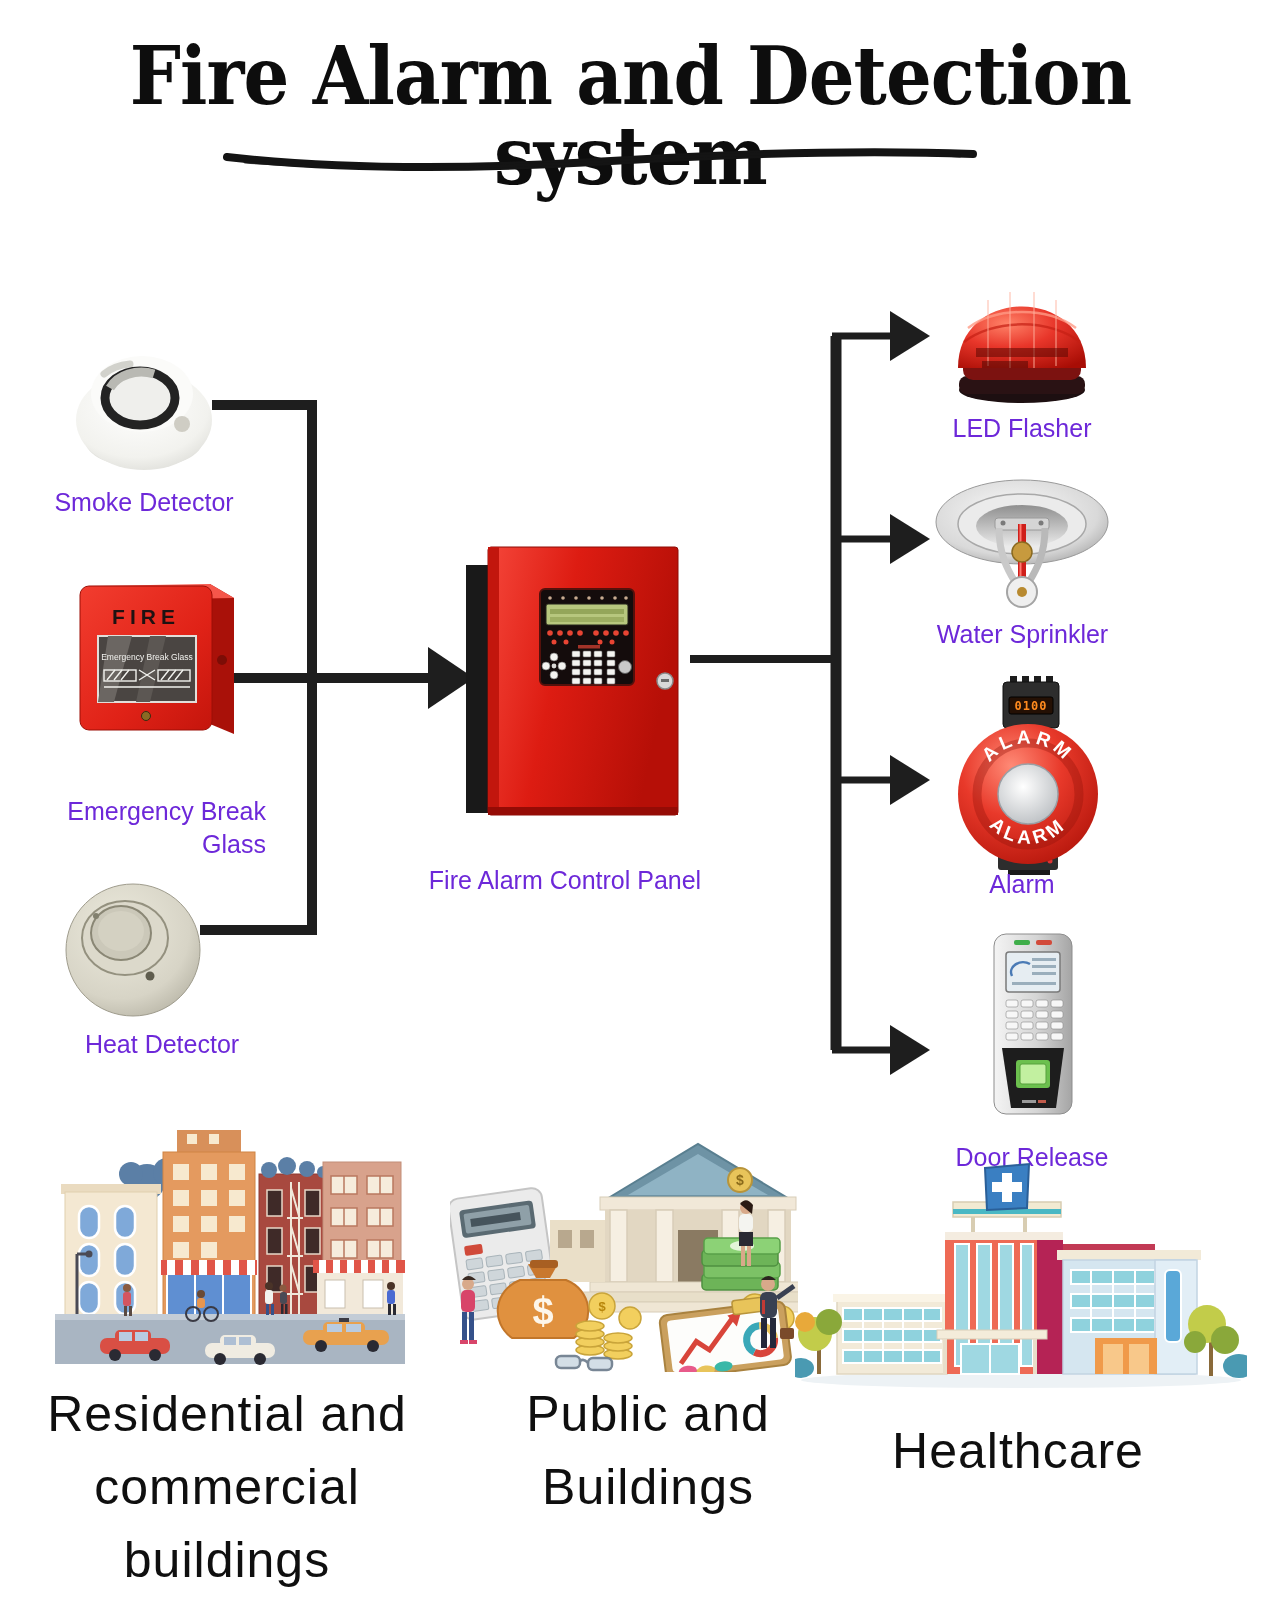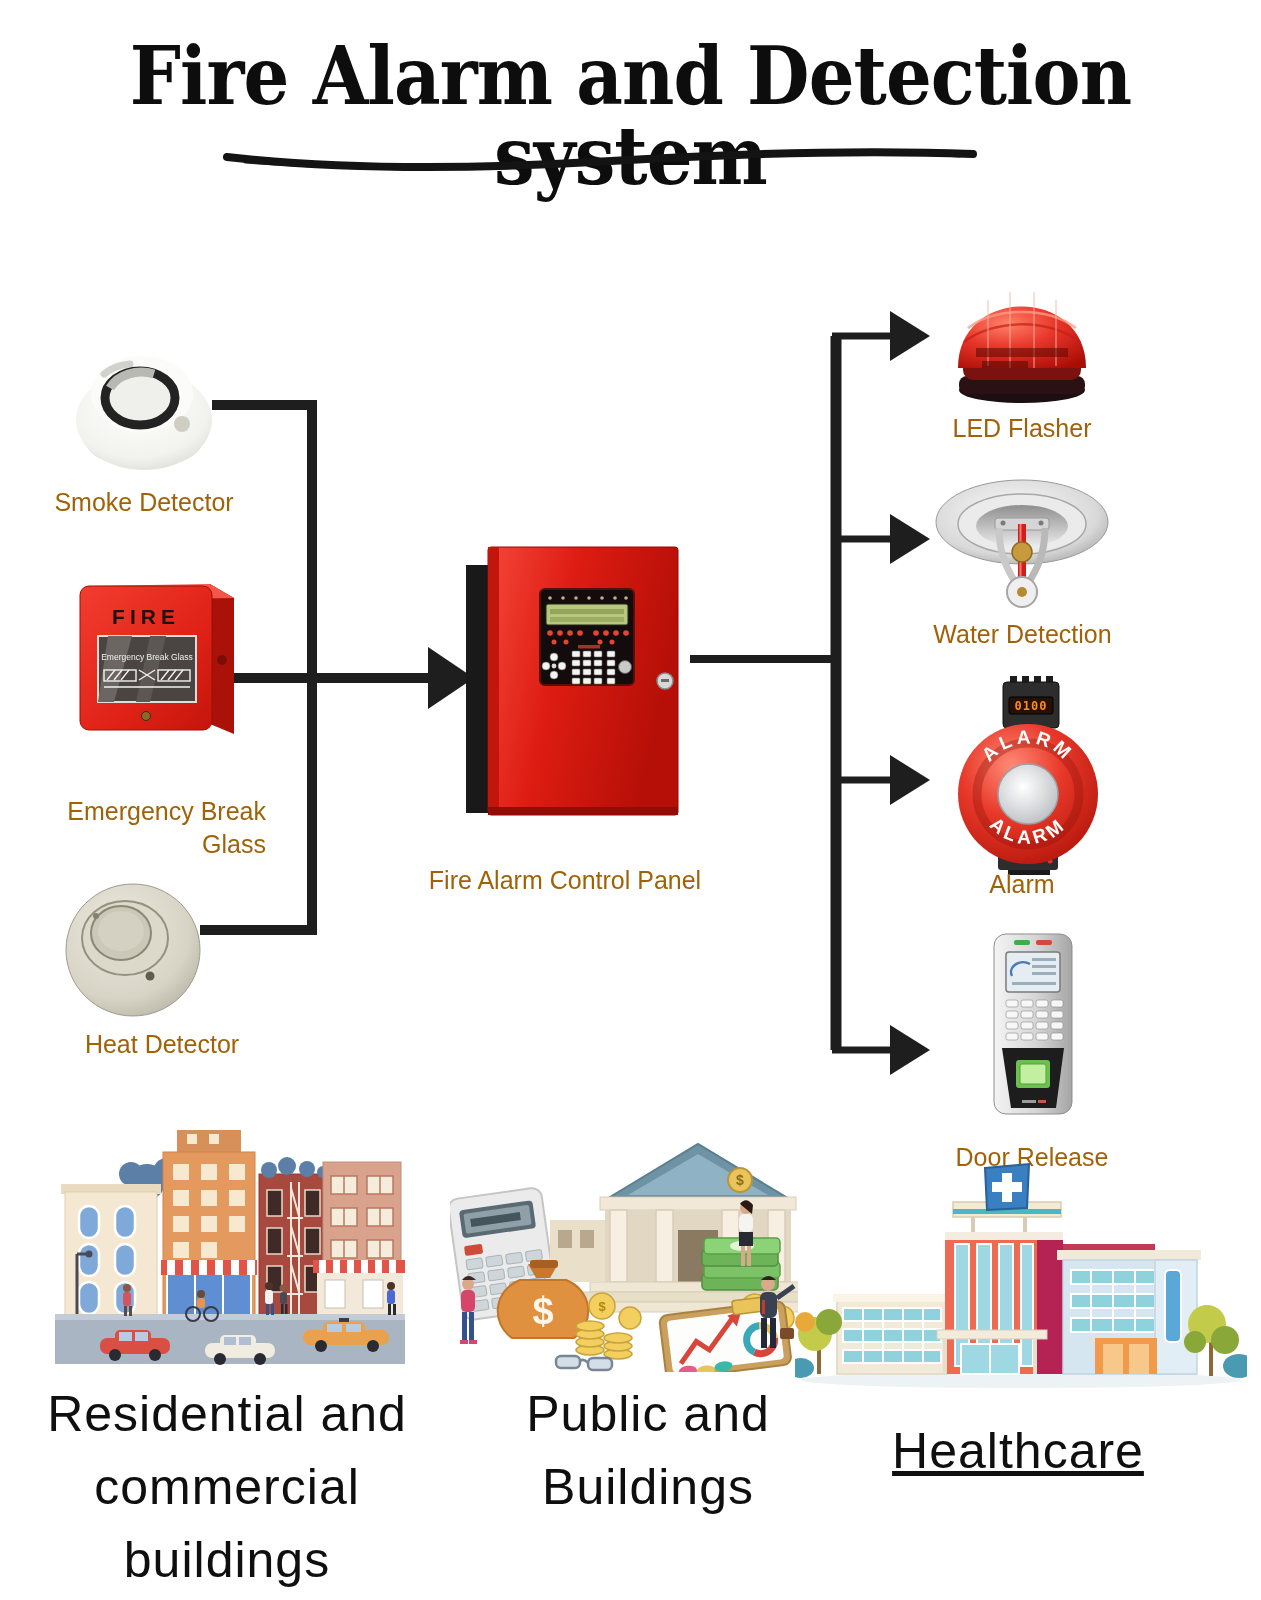--- a/index.html
+++ b/index.html
@@ -2,21 +2,21 @@
 <html><head>
 <meta charset="utf-8">
 <style>
   html,body{margin:0;padding:0;background:#fff;}
   .page{position:relative;width:1261px;height:1600px;background:#ffffff;overflow:hidden;
         font-family:"Liberation Sans",sans-serif;}
   .abs{position:absolute;}
   .title{left:0;right:0;top:36px;text-align:center;color:#0d0d0d;
          font-family:"DejaVu Serif",serif;font-weight:700;font-size:80px;line-height:1;
          letter-spacing:-1px;transform:scaleX(0.90);}
-  .dev-label{font-size:25px;color:#a16207;text-align:center;line-height:33px;}
+  .dev-label{font-size:25px;color:#6d28d9;text-align:center;line-height:33px;}
   .app-label{font-size:50px;color:#0f0f0f;text-align:center;line-height:73px;letter-spacing:1px;}
   svg{display:block;}
 </style>
 </head>
 <body>
 
 <div class="page">
 
   <div class="abs title">Fire Alarm and Detection system</div>
 
@@ -233,21 +233,21 @@
       <path d="M89 100 V132"></path>
         <path d="M73 116 H105"></path>
         <path d="M78 105 L100 127"></path>
         <path d="M100 105 L78 127"></path>
     </g>
     <circle cx="89" cy="116" r="15" fill="#efefef" stroke="#a5a5a5" stroke-width="2"></circle>
     <circle cx="89" cy="116" r="5" fill="#b88a30"></circle>
     <circle cx="70" cy="47" r="2.5" fill="#7a7a7a"></circle>
       <circle cx="108" cy="47" r="2.5" fill="#7a7a7a"></circle>
   </svg>
-  <div class="abs dev-label" style="left:920px;top:618px;width:205px;">Water Detection</div>
+  <div class="abs dev-label" style="left:920px;top:618px;width:205px;">Water Sprinkler</div>
 
   <svg class="abs" style="left:950px;top:676px;" width="155" height="200" viewBox="0 0 155 200">
     <defs>
       <radialGradient id="alG" cx="38%" cy="30%" r="80%">
         <stop offset="0%" stop-color="#ff8a76"></stop>
           <stop offset="45%" stop-color="#e8392a"></stop>
           <stop offset="100%" stop-color="#b2140a"></stop>
       </radialGradient>
       <radialGradient id="alC" cx="42%" cy="38%" r="75%">
         <stop offset="0%" stop-color="#ffffff"></stop>
@@ -670,17 +670,17 @@
 
   <div class="abs app-label" style="left:17px;top:1378px;width:420px;">
     <div>Residential and</div>
     <div>commercial</div>
     <div>buildings</div>
   </div>
   <div class="abs app-label" style="left:438px;top:1378px;width:420px;">
     <div>Public and</div>
     <div>Buildings</div>
   </div>
-  <div class="abs app-label" style="left:808px;top:1415px;width:420px;text-decoration:underline;">
+  <div class="abs app-label" style="left:808px;top:1415px;width:420px;">
     <div>Healthcare</div>
   </div>
 
 </div>
 
 </body></html>

